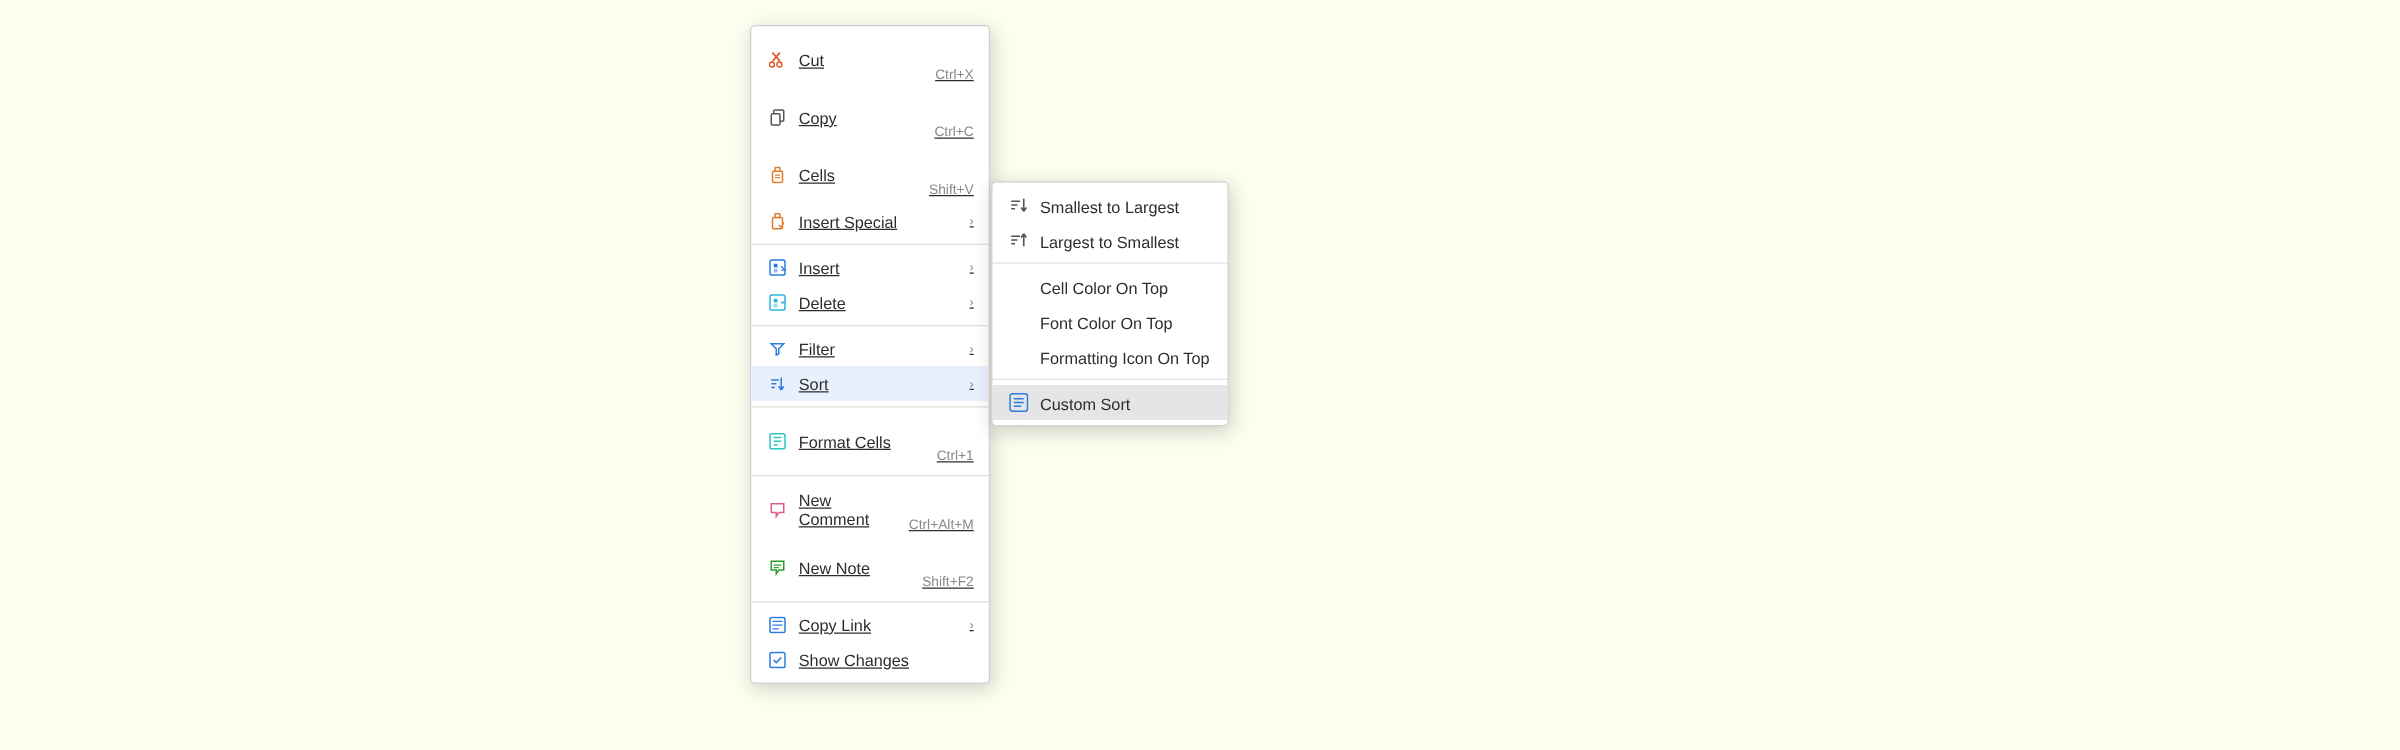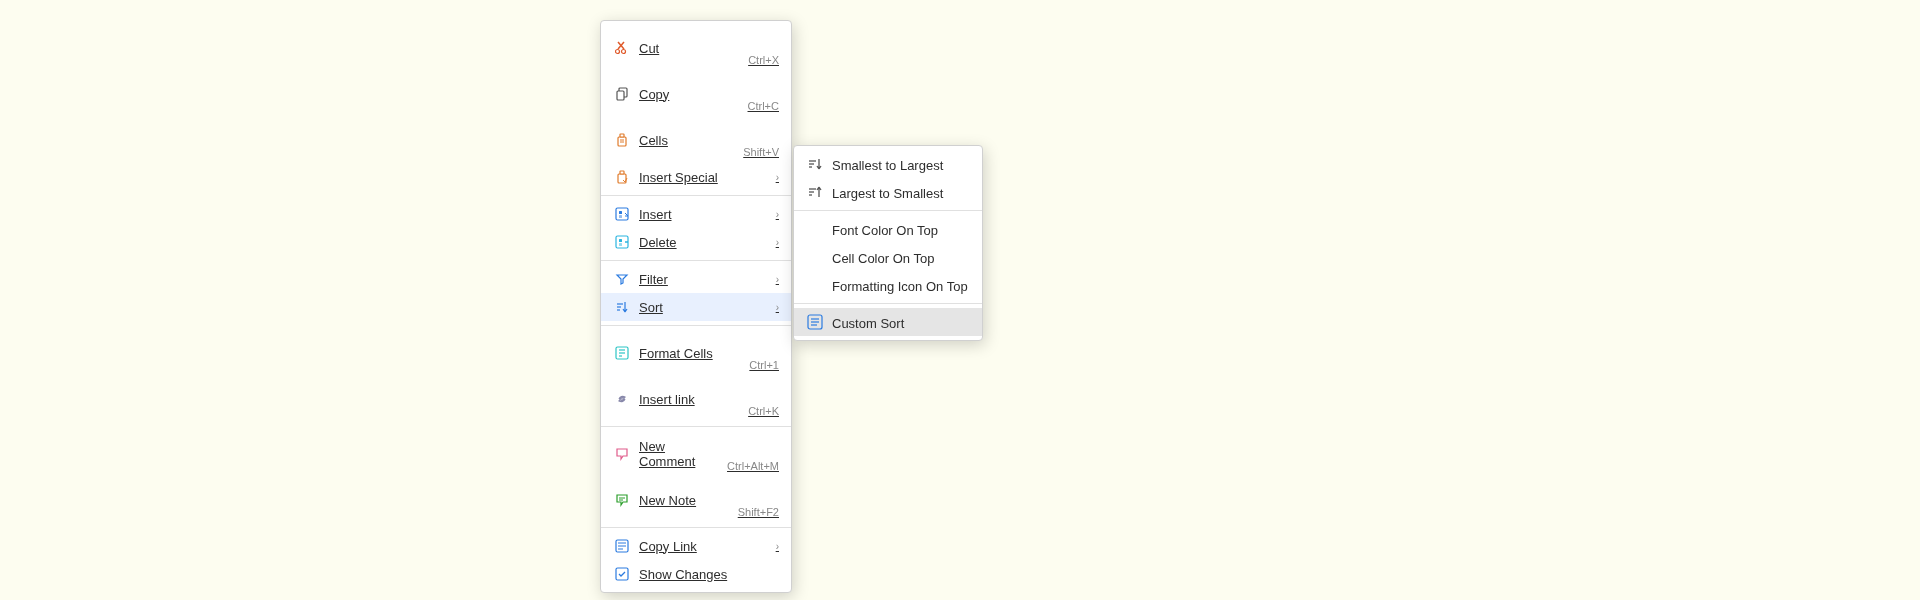--- a/index.html
+++ b/index.html
@@ -279,26 +279,26 @@
               <path d="M12 13 L12 3 M12 3 L10 6 M12 3 L14 6" stroke="#555" stroke-width="1.3" fill="none"></path>
             </svg>
           </span>
           <span class="submenu-label">Largest to Smallest</span>
         </div>
 
         <div class="menu-separator"></div>
 
         <div class="submenu-item">
           <span class="submenu-icon" style="width:18px;"></span>
+          <span class="submenu-label">Cell Color On Top</span>
+        </div>
+
+        <div class="submenu-item">
+          <span class="submenu-icon" style="width:18px;"></span>
           <span class="submenu-label">Font Color On Top</span>
-        </div>
-
-        <div class="submenu-item">
-          <span class="submenu-icon" style="width:18px;"></span>
-          <span class="submenu-label">Cell Color On Top</span>
         </div>
 
         <div class="submenu-item">
           <span class="submenu-icon" style="width:18px;"></span>
           <span class="submenu-label">Formatting Icon On Top</span>
         </div>
 
         <div class="menu-separator"></div>
 
         <div class="submenu-item highlighted">
@@ -324,31 +324,20 @@
           <rect x="1" y="1" width="12" height="12" rx="1.5" stroke="#2bc5c5" stroke-width="1.2" fill="none"></rect>
           <line x1="4" y1="4" x2="10" y2="4" stroke="#2bc5c5" stroke-width="1.2"></line>
           <line x1="4" y1="7" x2="10" y2="7" stroke="#2bc5c5" stroke-width="1.2"></line>
           <line x1="4" y1="10" x2="7" y2="10" stroke="#2bc5c5" stroke-width="1.2"></line>
         </svg>
       </span>
       <span class="menu-label">Format Cells</span>
       <span class="menu-shortcut">Ctrl+1</span>
     </div>
 
-    <div class="menu-item">
-      <span class="menu-icon icon-insert-link">
-        <svg width="14" height="14" viewBox="0 0 14 14">
-          <path d="M5 8 C5 6 7 5 9 6 L10 5 C7.5 3.5 5 4.5 4 7" stroke="#8888aa" stroke-width="1.2" fill="none"></path>
-          <path d="M9 6 C9 8 7 9 5 8 L4 9 C6.5 10.5 9 9.5 10 7" stroke="#8888aa" stroke-width="1.2" fill="none"></path>
-          <path d="M6 7 L8 7" stroke="#8888aa" stroke-width="1.2"></path>
-        </svg>
-      </span>
-      <span class="menu-label">Insert link</span>
-      <span class="menu-shortcut">Ctrl+K</span>
-    </div>
 
     <div class="menu-separator"></div>
 
     <div class="menu-item">
       <span class="menu-icon icon-comment">
         <svg width="14" height="14" viewBox="0 0 14 14">
           <path d="M2 2 L12 2 L12 9 L8 9 L6 12 L6 9 L2 9 Z" stroke="#e05a8a" stroke-width="1.2" fill="none"></path>
         </svg>
       </span>
       <span class="menu-label">New Comment</span>

